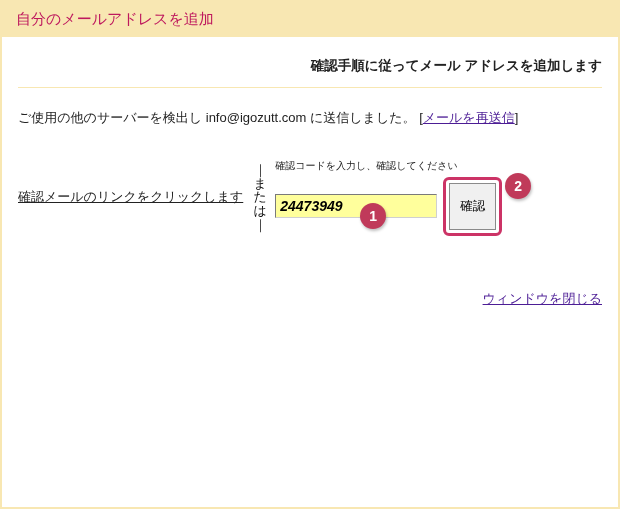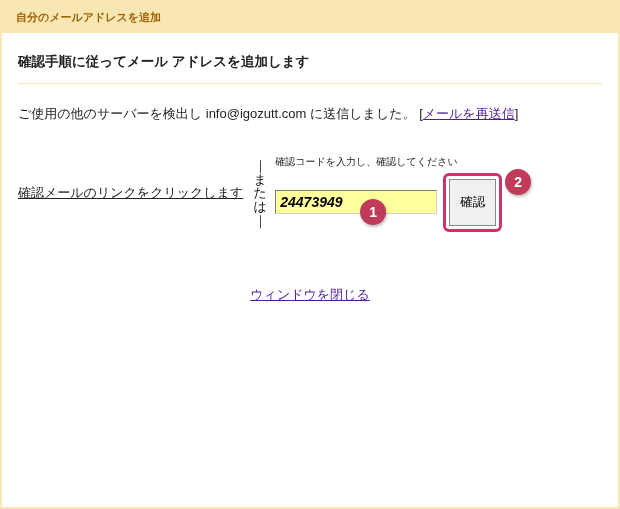--- a/index.html
+++ b/index.html
@@ -17,32 +17,33 @@
   .outer {
     box-sizing: border-box;
     width: 620px;
     height: 509px;
     border: 2px solid #f8e7b2;
     background: #fff;
   }
   .header {
     background: #f8e7b2;
     padding: 8px 14px;
-    font-weight: bold;
-    font-size: 11px;
-    color: #a16207;
+    font-weight: normal;
+    font-size: 15px;
+    color: #be185d;
   }
   .content {
     padding: 12px 16px 0 16px;
   }
   .section-title {
     font-weight: bold;
     font-size: 13.5px;
     padding: 8px 0 12px 0;
     border-bottom: 1px solid #f8e7b2;
+    text-align: right;
   }
   .body-text {
     margin-top: 18px;
     line-height: 1.9;
   }
   .body-text p { margin: 0 0 10px 0; }
   a.link { color: #4c1d95; text-decoration: underline; cursor: pointer; }
   .verify-row {
     margin-top: 28px;
     display: flex;
@@ -121,21 +122,21 @@
     font-size: 14px;
     display: flex;
     align-items: center;
     justify-content: center;
     box-shadow: 1px 2px 3px rgba(0,0,0,.25);
     user-select: none;
   }
   .callout-1 { left: 85px; top: 44px; }
   .callout-2 { left: 230px; top: 14px; }
   .close-row {
-    text-align: center;
+    text-align: right;
     margin-top: 54px;
   }
 </style>
 </head>
 <body>
 
 <div class="outer">
   <div class="header">
     <span>自分のメールアドレスを追加</span>
   </div>

